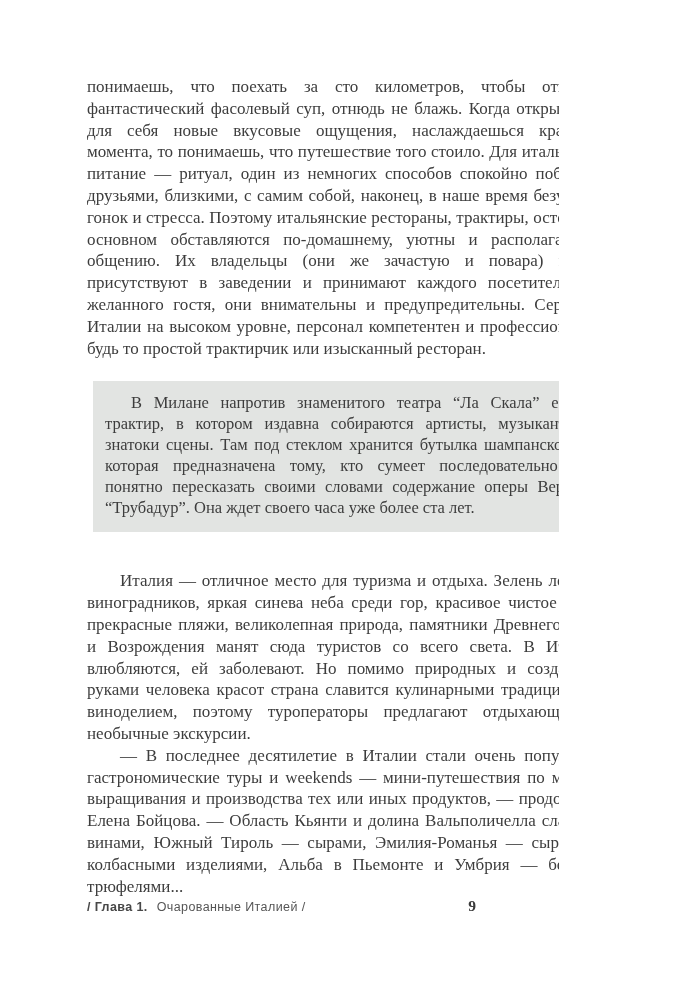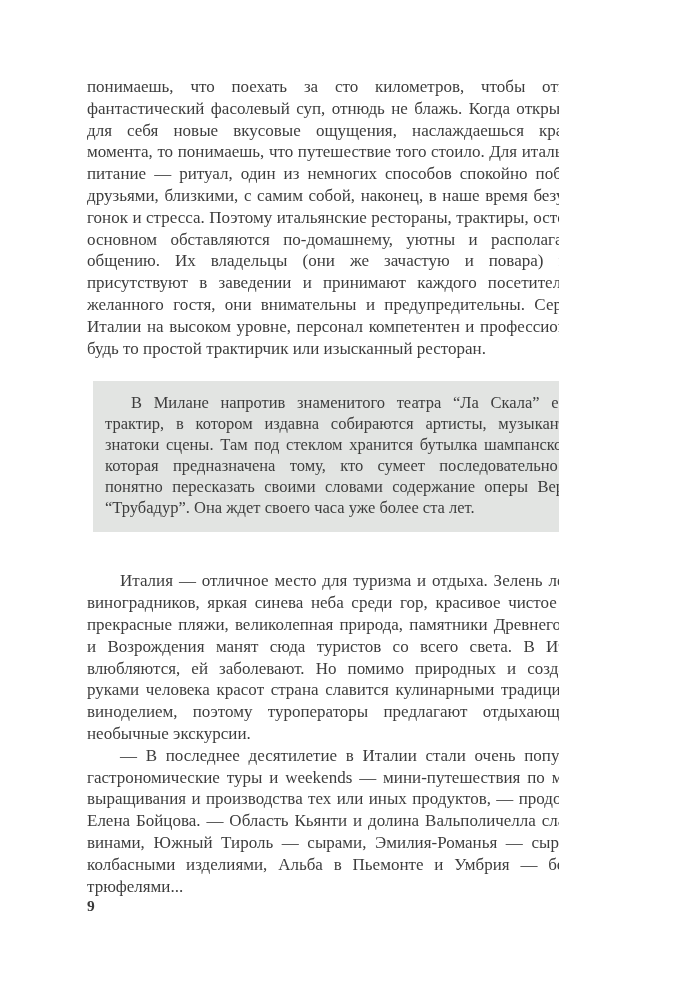--- a/index.html
+++ b/index.html
@@ -86,15 +86,18 @@
     <div class="callout">
       <p>В Милане напротив знаменитого театра “Ла Скала” есть трактир, в котором издавна собираются артисты, музыканты, знатоки сцены. Там под стеклом хранится бутылка шампанского, которая предназначена тому, кто сумеет последовательно и понятно пересказать своими словами содержание оперы Верди “Трубадур”. Она ждет своего часа уже более ста лет.</p>
     </div>
 
     <p class="body-text indent">Италия — отличное место для туризма и отдыха. Зелень лесов и виноградников, яркая синева неба среди гор, красивое чистое море, прекрасные пляжи, великолепная природа, памятники Древнего Рима и Возрождения манят сюда туристов со всего света. В Италию влюбляются, ей заболевают. Но помимо природных и созданных руками человека красот страна славится кулинарными традициями и виноделием, поэтому туроператоры предлагают отдыхающим и необычные экскурсии.</p>
 
     <p class="body-text indent">— В последнее десятилетие в Италии стали очень популярны гастрономические туры и weekends — мини-путешествия по местам выращивания и производства тех или иных продуктов, — продолжает Елена Бойцова. — Область Кьянти и долина Вальполичелла славятся винами, Южный Тироль — сырами, Эмилия-Романья — сырами и колбасными изделиями, Альба в Пьемонте и Умбрия — белыми трюфелями...</p>
   </div>
 
   <div class="footer">
+    <div class="footer-left">
+      <span class="chapter-label">/ Глава 1.</span><span class="chapter-title">Очарованные Италией /</span>
+    </div>
     <div class="page-number">9</div>
   </div>
 </div>
 
 </body></html>

